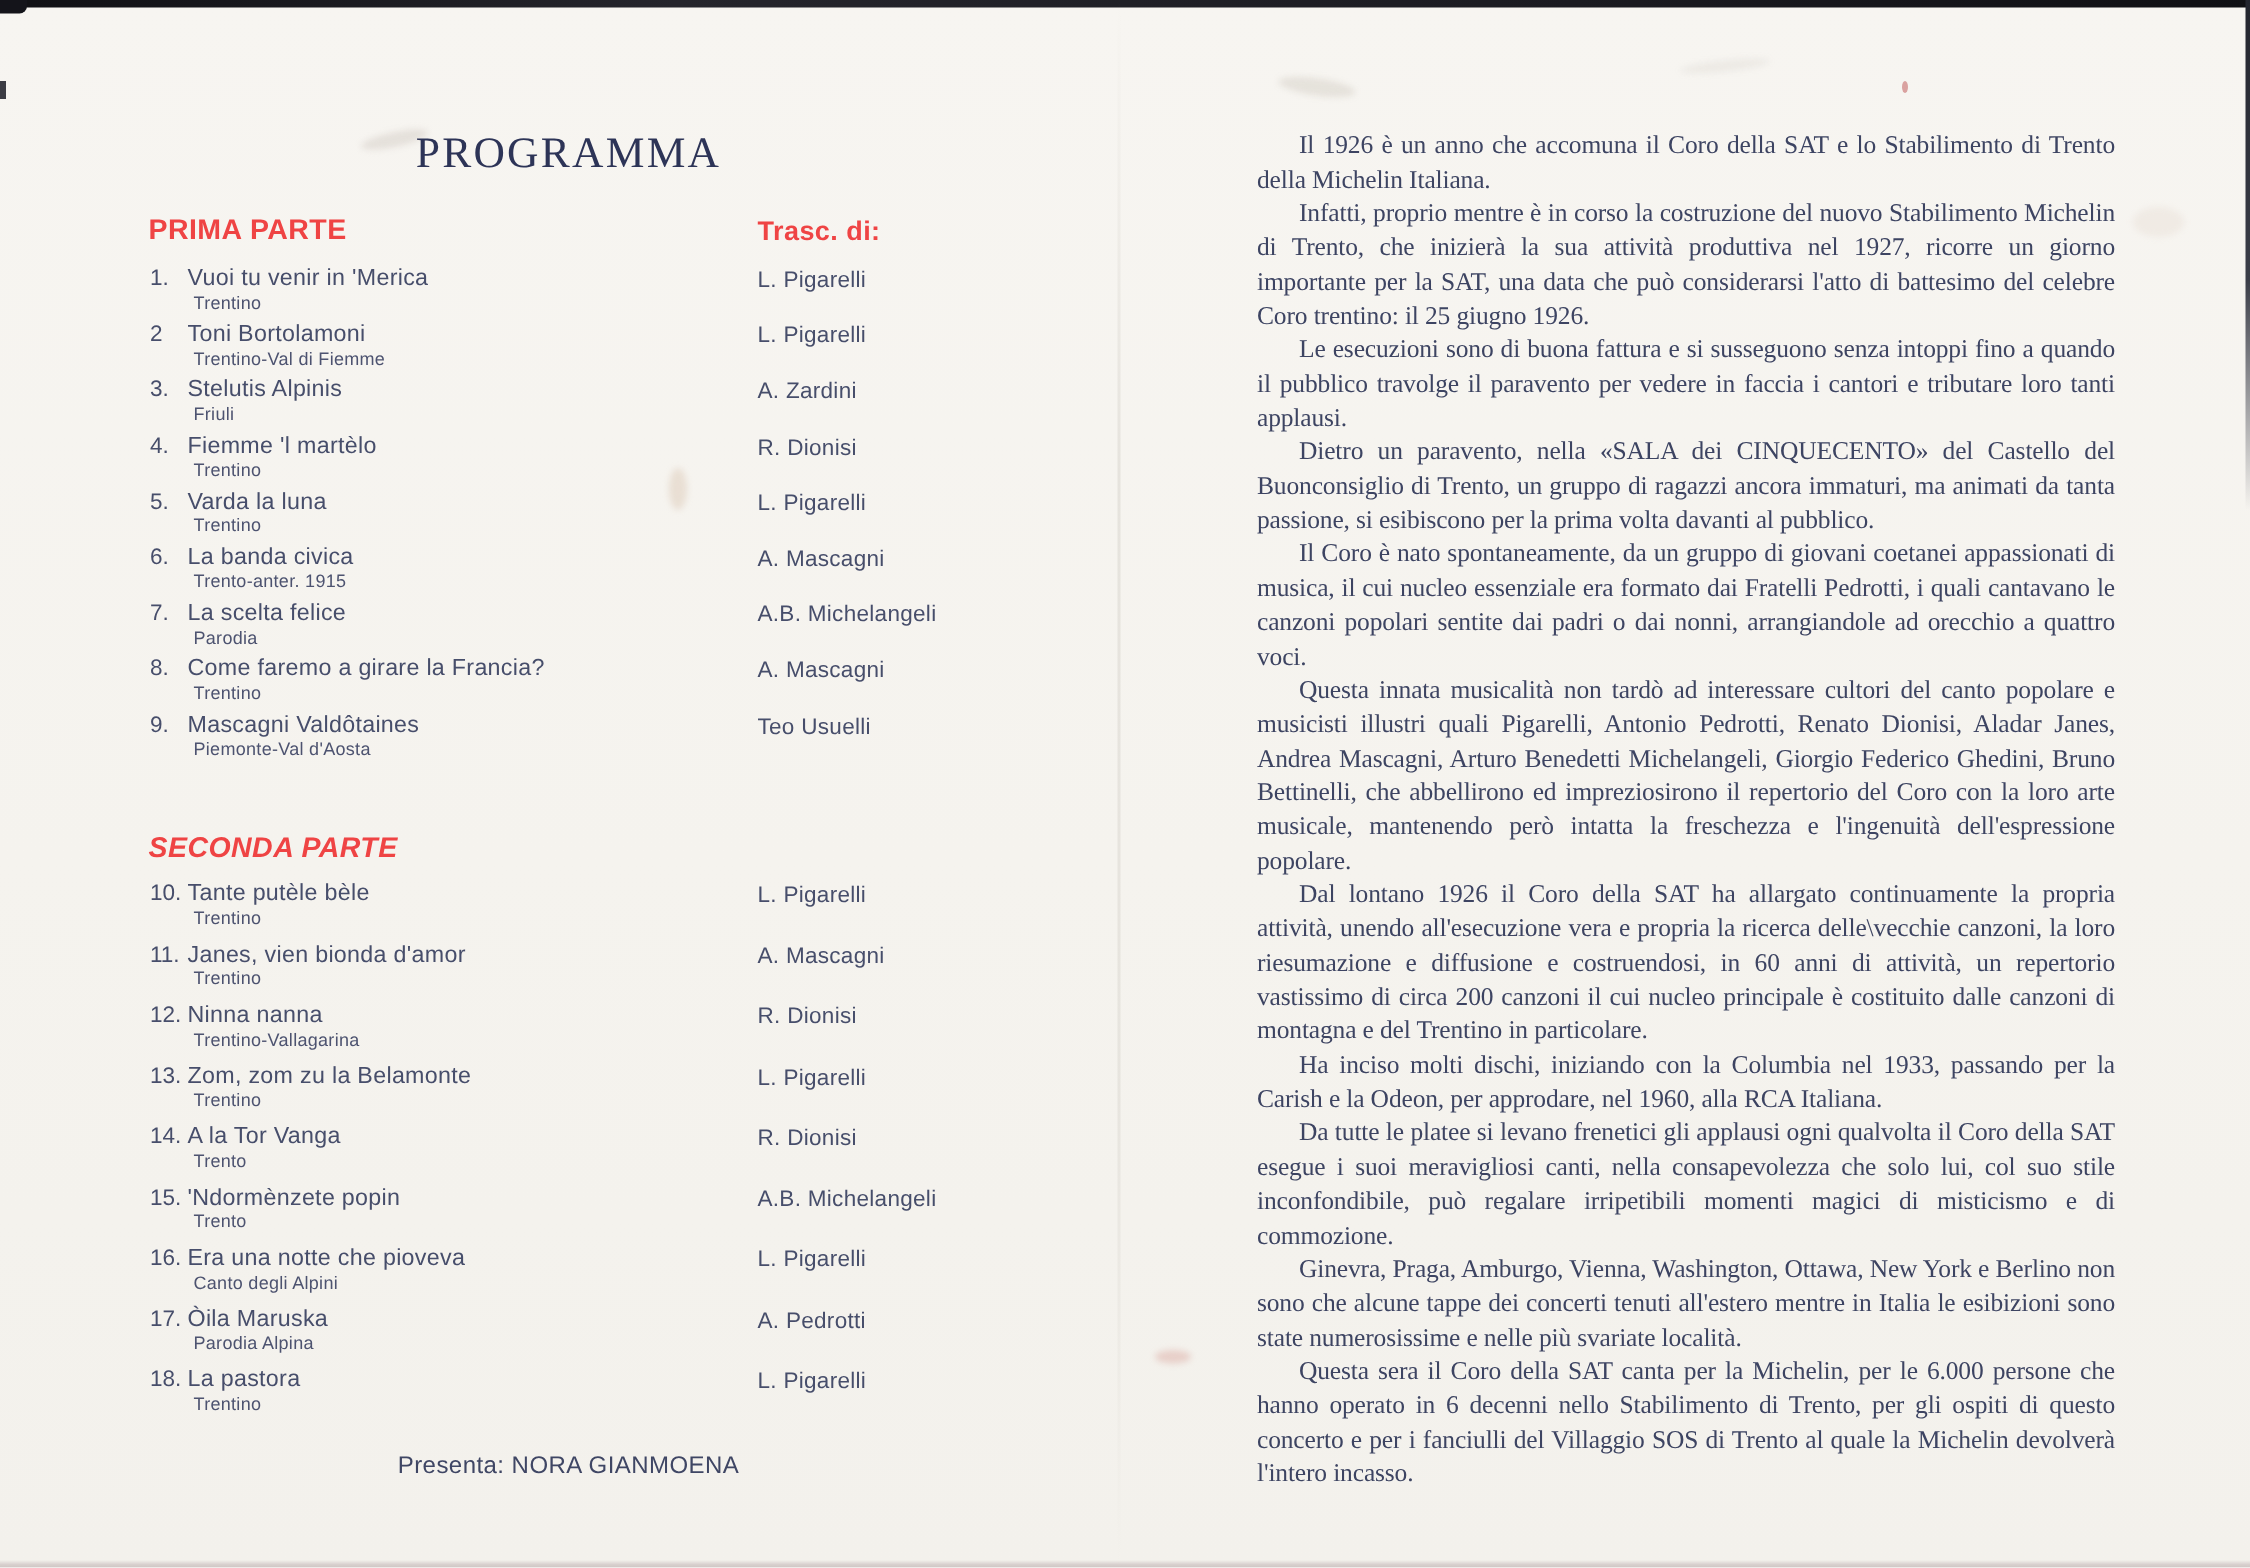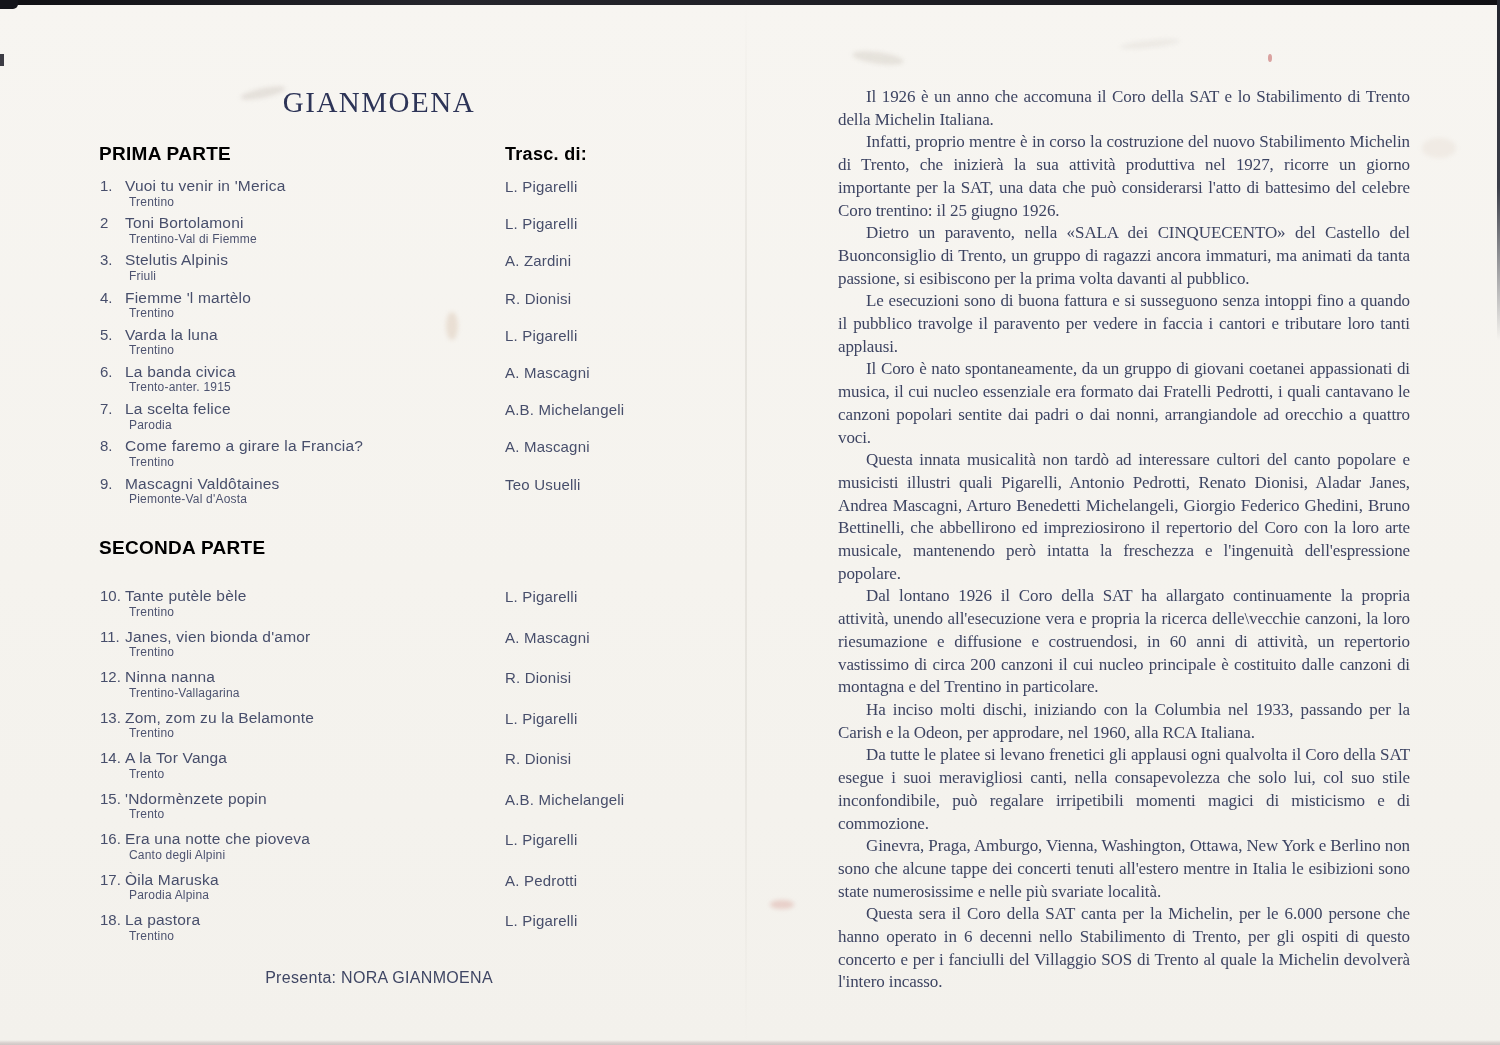--- a/index.html
+++ b/index.html
@@ -25,24 +25,24 @@
   .sm3{left:1268px;top:54px;width:4px;height:8px;background:rgba(190,80,80,.5);filter:blur(.5px);}
   .sm4{left:446px;top:312px;width:12px;height:28px;background:rgba(205,175,150,.30);}
   .sm5{left:770px;top:900px;width:24px;height:9px;background:rgba(205,130,118,.30);}
   .sm6{left:1422px;top:138px;width:34px;height:20px;background:rgba(220,200,185,.22);}
   .sm7{left:1120px;top:40px;width:60px;height:8px;background:rgba(150,140,125,.10);transform:rotate(-6deg);}
 
   
   .left-page{position:absolute;left:98px;top:0;width:562px;height:1045px;}
   .doc-title{position:absolute;top:86px;left:0;width:100%;text-align:center;margin:0;
     font-family:"Liberation Serif",serif;font-weight:400;font-size:29px;letter-spacing:1.5px;color:#2d3457;}
-  .col-heading{position:absolute;margin:0;font-weight:bold;font-size:19px;letter-spacing:.3px;color:#000000;}
+  .col-heading{position:absolute;margin:0;font-weight:bold;font-size:19px;letter-spacing:.3px;color:#ef4444;}
   #part1-heading{top:143px;left:1px;}
   #trasc-heading{top:144px;left:407px;font-size:18px;}
-  #part2-heading{top:537px;left:1px;}
+  #part2-heading{top:555px;left:1px;font-style:italic;}
   #part1-list{position:absolute;top:177px;left:0;width:100%;}
   #part2-list{position:absolute;top:587px;left:0;width:100%;}
   .row{position:relative;}
   #part1-list .row{height:37.2px;}
   #part2-list .row{height:40.5px;}
   .num{position:absolute;left:2px;top:0;width:23px;font-size:15px;color:#474e6b;}
   .song{position:absolute;left:27px;top:0;font-size:15.5px;color:#474e6b;letter-spacing:.2px;white-space:nowrap;}
   .origin{position:absolute;left:31px;top:17.5px;font-size:12px;color:#4d5370;letter-spacing:.2px;white-space:nowrap;}
   .trasc{position:absolute;left:407px;top:1px;font-size:15px;color:#474e6b;letter-spacing:.2px;white-space:nowrap;}
   .presenter{position:absolute;top:969px;left:0;width:100%;text-align:center;font-size:16px;color:#3f4664;letter-spacing:.3px;}
@@ -63,21 +63,21 @@
 <div class="crease"></div>
 <div class="smudge sm1"></div>
 <div class="smudge sm2"></div>
 <div class="smudge sm3"></div>
 <div class="smudge sm4"></div>
 <div class="smudge sm5"></div>
 <div class="smudge sm6"></div>
 <div class="smudge sm7"></div>
 
 <div class="left-page">
-  <h1 class="doc-title">GIANMOENA</h1>
+  <h1 class="doc-title">PROGRAMMA</h1>
   <h2 class="col-heading" id="part1-heading">PRIMA PARTE</h2>
   <h2 class="col-heading" id="trasc-heading">Trasc. di:</h2>
   <div id="part1-list">
       <div class="row">
         <span class="num">1.</span>
         <span class="song">Vuoi tu venir in 'Merica</span>
         <span class="origin">Trentino</span>
         <span class="trasc">L. Pigarelli</span>
       </div>
       <div class="row">
@@ -186,22 +186,22 @@
         <span class="trasc">L. Pigarelli</span>
       </div>
     </div>
   <div class="presenter"><span>Presenta:</span> <span>NORA GIANMOENA</span></div>
 </div>
 
 <div class="right-page">
   <div id="paragraphs">
       <p>Il 1926 è un anno che accomuna il Coro della SAT e lo Stabilimento di Trento della Michelin Italiana.</p>
       <p>Infatti, proprio mentre è in corso la costruzione del nuovo Stabilimento Michelin di Trento, che inizierà la sua attività produttiva nel 1927, ricorre un giorno importante per la SAT, una data che può considerarsi l'atto di battesimo del celebre Coro trentino: il 25 giugno 1926.</p>
+      <p>Le esecuzioni sono di buona fattura e si susseguono senza intoppi fino a quando il pubblico travolge il paravento per vedere in faccia i cantori e tributare loro tanti applausi.</p>
       <p>Dietro un paravento, nella «SALA dei CINQUECENTO» del Castello del Buonconsiglio di Trento, un gruppo di ragazzi ancora immaturi, ma animati da tanta passione, si esibiscono per la prima volta davanti al pubblico.</p>
-      <p>Le esecuzioni sono di buona fattura e si susseguono senza intoppi fino a quando il pubblico travolge il paravento per vedere in faccia i cantori e tributare loro tanti applausi.</p>
       <p>Il Coro è nato spontaneamente, da un gruppo di giovani coetanei appassionati di musica, il cui nucleo essenziale era formato dai Fratelli Pedrotti, i quali cantavano le canzoni popolari sentite dai padri o dai nonni, arrangiandole ad orecchio a quattro voci.</p>
       <p>Questa innata musicalità non tardò ad interessare cultori del canto popolare e musicisti illustri quali Pigarelli, Antonio Pedrotti, Renato Dionisi, Aladar Janes, Andrea Mascagni, Arturo Benedetti Michelangeli, Giorgio Federico Ghedini, Bruno Bettinelli, che abbellirono ed impreziosirono il repertorio del Coro con la loro arte musicale, mantenendo però intatta la freschezza e l'ingenuità dell'espressione popolare.</p>
       <p>Dal lontano 1926 il Coro della SAT ha allargato continuamente la propria attività, unendo all'esecuzione vera e propria la ricerca delle\vecchie canzoni, la loro riesumazione e diffusione e costruendosi, in 60 anni di attività, un repertorio vastissimo di circa 200 canzoni il cui nucleo principale è costituito dalle canzoni di montagna e del Trentino in particolare.</p>
       <p>Ha inciso molti dischi, iniziando con la Columbia nel 1933, passando per la Carish e la Odeon, per approdare, nel 1960, alla RCA Italiana.</p>
       <p>Da tutte le platee si levano frenetici gli applausi ogni qualvolta il Coro della SAT esegue i suoi meravigliosi canti, nella consapevolezza che solo lui, col suo stile inconfondibile, può regalare irripetibili momenti magici di misticismo e di commozione.</p>
       <p>Ginevra, Praga, Amburgo, Vienna, Washington, Ottawa, New York e Berlino non sono che alcune tappe dei concerti tenuti all'estero mentre in Italia le esibizioni sono state numerosissime e nelle più svariate località.</p>
       <p>Questa sera il Coro della SAT canta per la Michelin, per le 6.000 persone che hanno operato in 6 decenni nello Stabilimento di Trento, per gli ospiti di questo concerto e per i fanciulli del Villaggio SOS di Trento al quale la Michelin devolverà l'intero incasso.</p>
     </div>
 </div>
 

